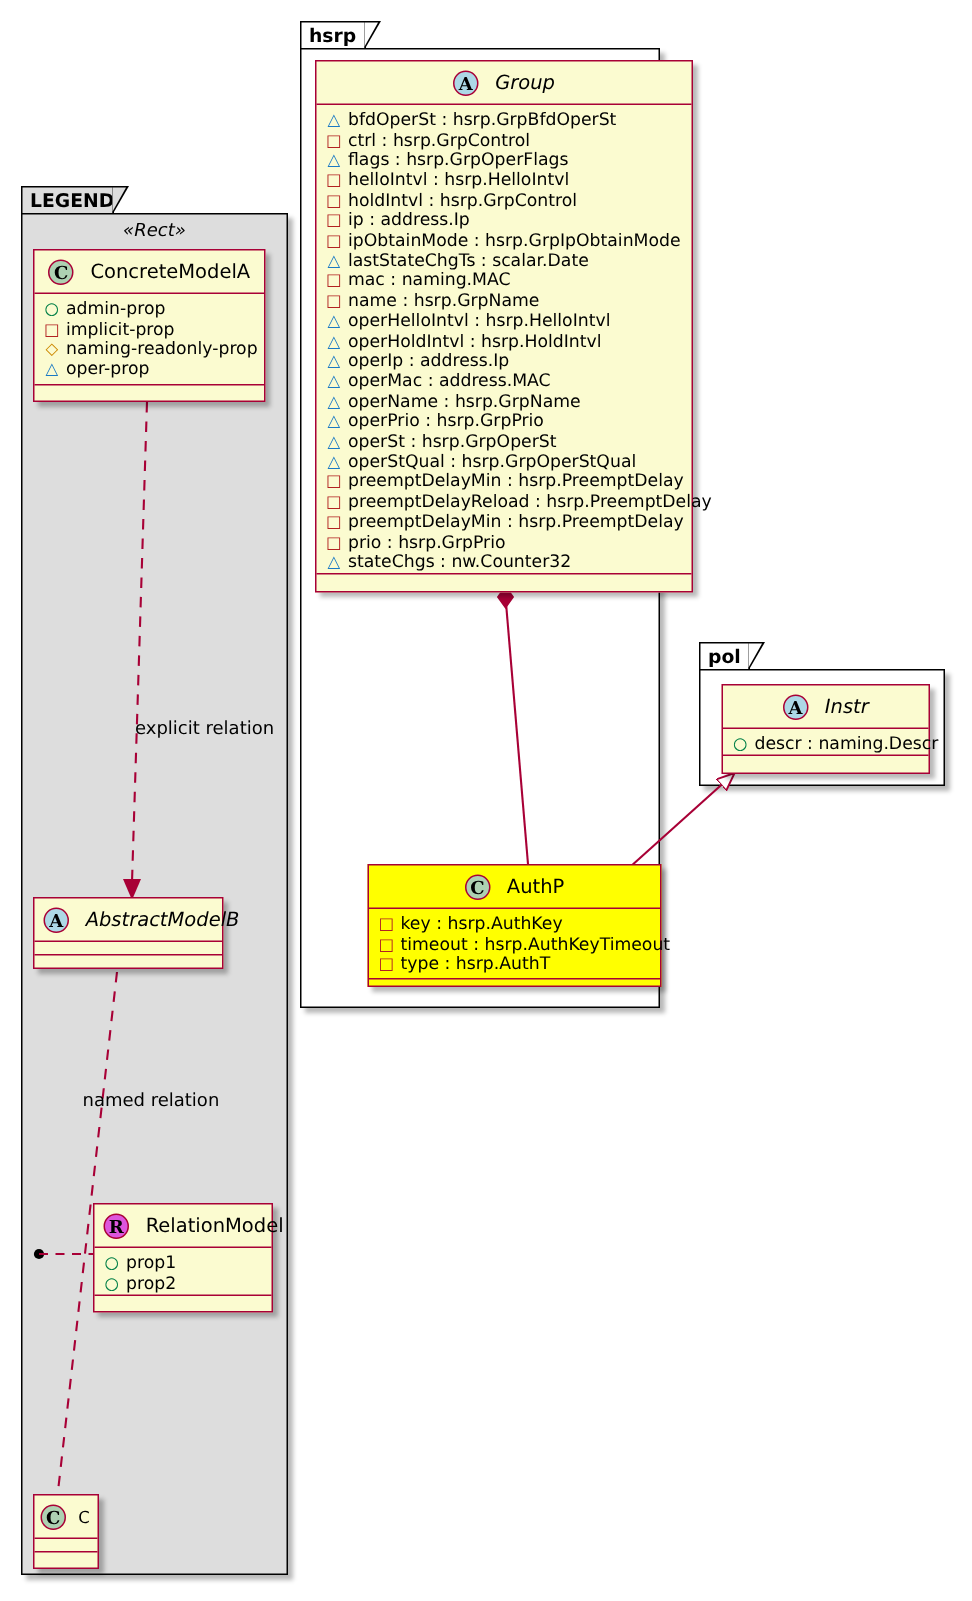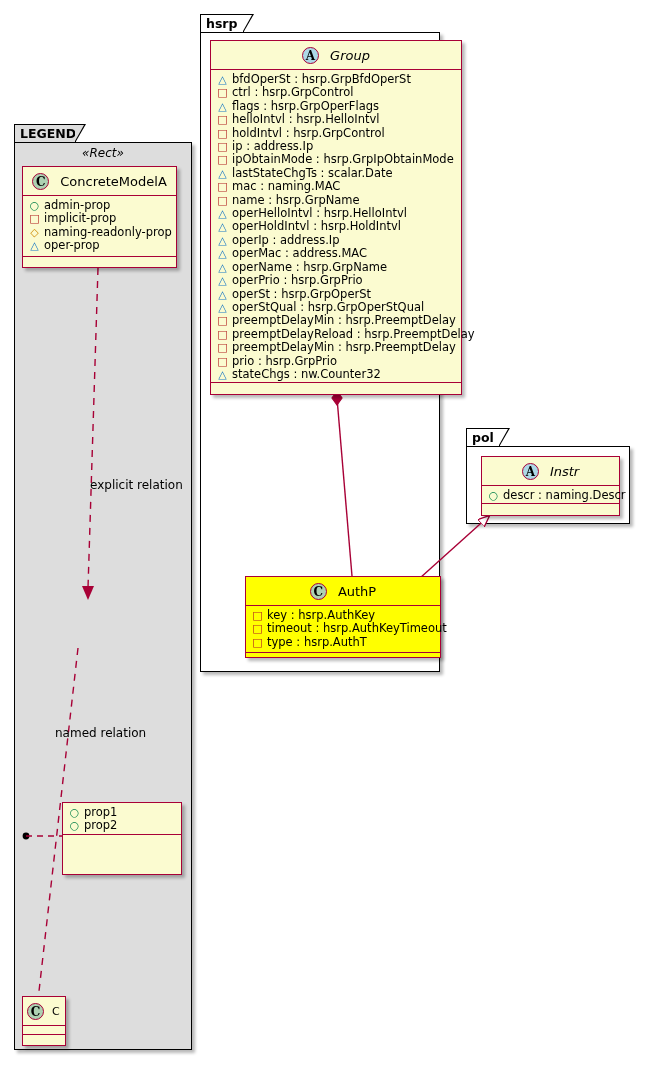--- a/index.html
+++ b/index.html
@@ -413,22 +413,34 @@
           <span class="attr-text">naming-readonly-prop</span>
         </div>
         <div class="attr">
           <span class="mk mk-oper">△</span>
           <span class="attr-text">oper-prop</span>
         </div>
       </div>
     <div class="cls-foot"></div>
   </div>
 
+  <div class="cls" style="left:22px; top:598px; width:127px; height:48px;">
+    <div class="cls-head">
+      <span class="badge badge-A">A</span>
+      <span class="cls-title italic">AbstractModelB</span>
+    </div>
+    <div class="cls-body" style="height:9px;"></div>
+    <div class="cls-foot" style="height:9px;"></div>
+  </div>
 
   <div class="cls" style="left:62px; top:802px; width:120px; height:73px;">
+    <div class="cls-head">
+      <span class="badge badge-R">R</span>
+      <span class="cls-title">RelationModel</span>
+    </div>
     <div class="cls-body" style="height:32px;">
         <div class="attr">
           <span class="mk mk-admin">○</span>
           <span class="attr-text">prop1</span>
         </div>
         <div class="attr">
           <span class="mk mk-admin">○</span>
           <span class="attr-text">prop2</span>
         </div>
       </div>

